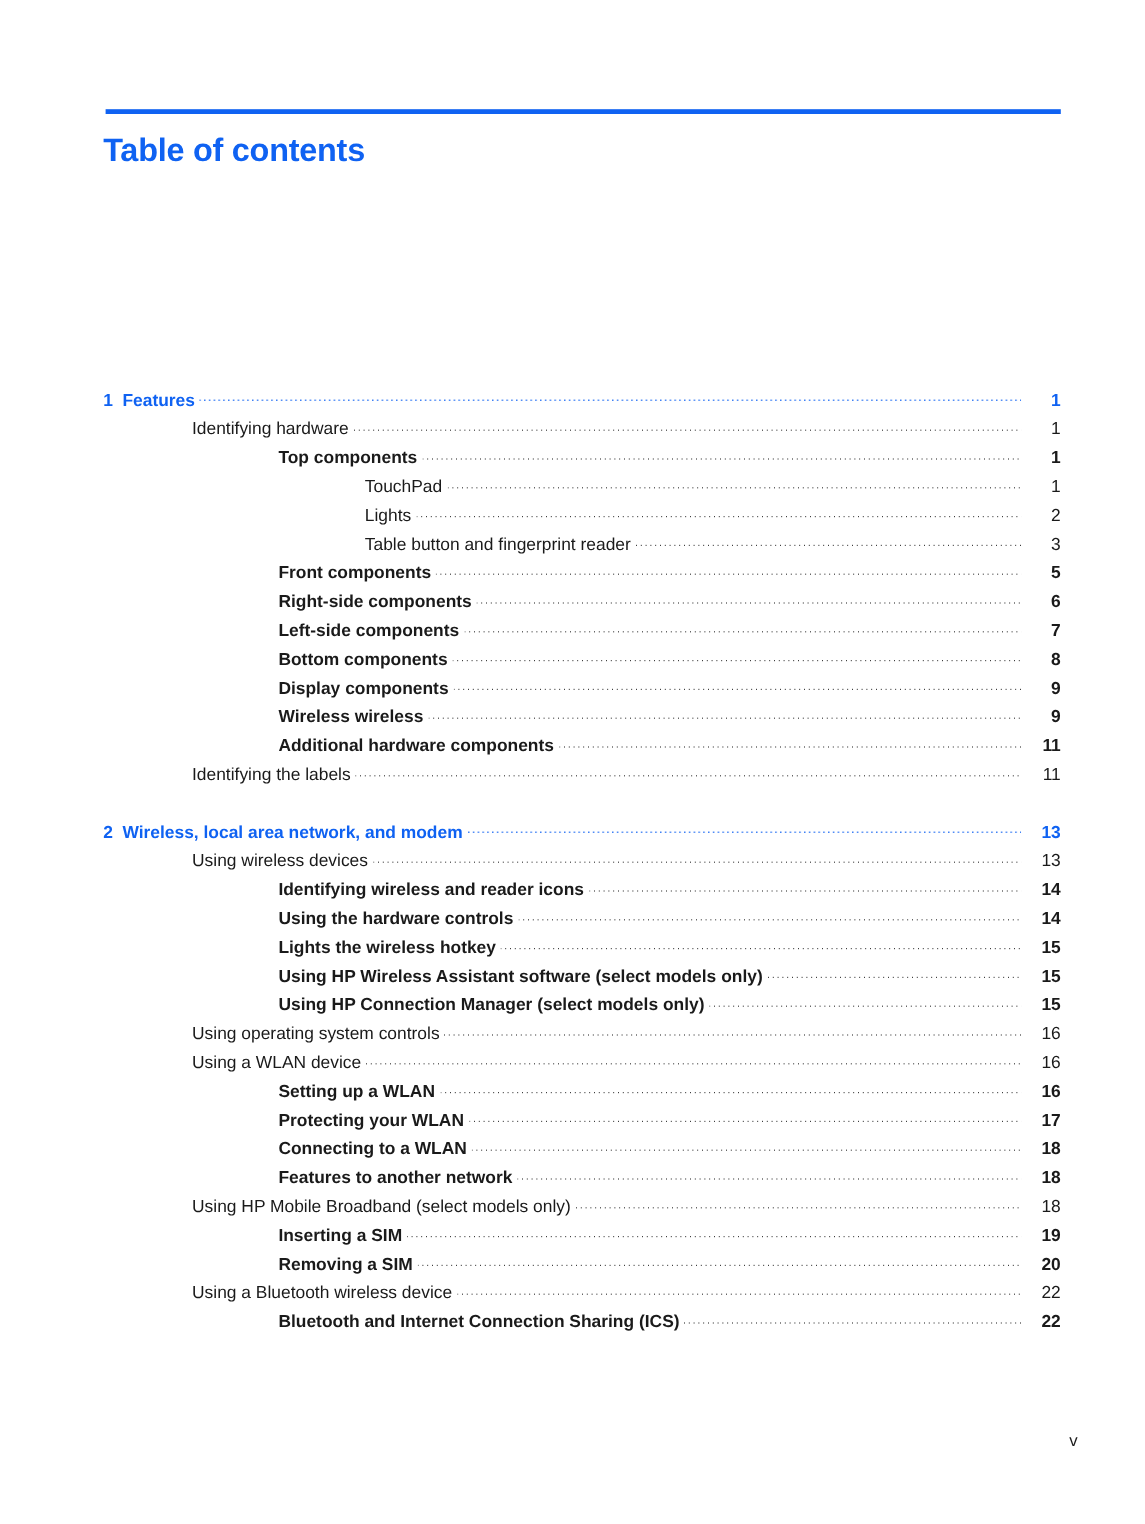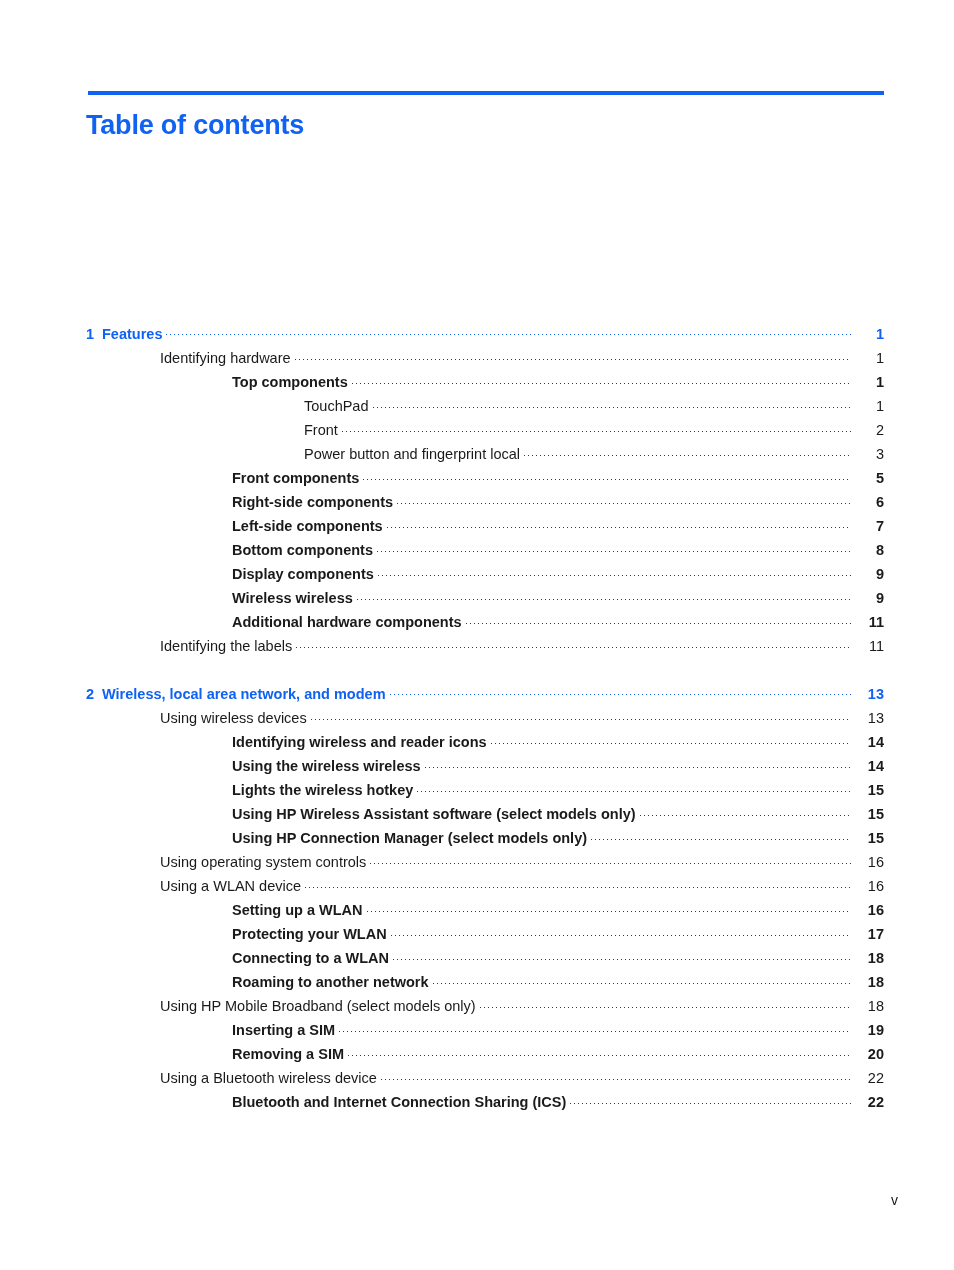--- a/index.html
+++ b/index.html
@@ -151,26 +151,26 @@
         <span class="label">Top components</span>
         <span class="leader"></span>
         <span class="pageno">1</span>
       </div>
       <div class="toc-entry lvl-3">
         <span class="label">TouchPad</span>
         <span class="leader"></span>
         <span class="pageno">1</span>
       </div>
       <div class="toc-entry lvl-3">
-        <span class="label">Front</span>
+        <span class="label">Lights</span>
         <span class="leader"></span>
         <span class="pageno">2</span>
       </div>
       <div class="toc-entry lvl-3">
-        <span class="label">Power button and fingerprint local</span>
+        <span class="label">Table button and fingerprint reader</span>
         <span class="leader"></span>
         <span class="pageno">3</span>
       </div>
       <div class="toc-entry lvl-2">
         <span class="label">Front components</span>
         <span class="leader"></span>
         <span class="pageno">5</span>
       </div>
       <div class="toc-entry lvl-2">
         <span class="label">Right-side components</span>
@@ -218,21 +218,21 @@
         <span class="label">Using wireless devices</span>
         <span class="leader"></span>
         <span class="pageno">13</span>
       </div>
       <div class="toc-entry lvl-2">
         <span class="label">Identifying wireless and reader icons</span>
         <span class="leader"></span>
         <span class="pageno">14</span>
       </div>
       <div class="toc-entry lvl-2">
-        <span class="label">Using the wireless wireless</span>
+        <span class="label">Using the hardware controls</span>
         <span class="leader"></span>
         <span class="pageno">14</span>
       </div>
       <div class="toc-entry lvl-2">
         <span class="label">Lights the wireless hotkey</span>
         <span class="leader"></span>
         <span class="pageno">15</span>
       </div>
       <div class="toc-entry lvl-2">
         <span class="label">Using HP Wireless Assistant software (select models only)</span>
@@ -263,21 +263,21 @@
         <span class="label">Protecting your WLAN</span>
         <span class="leader"></span>
         <span class="pageno">17</span>
       </div>
       <div class="toc-entry lvl-2">
         <span class="label">Connecting to a WLAN</span>
         <span class="leader"></span>
         <span class="pageno">18</span>
       </div>
       <div class="toc-entry lvl-2">
-        <span class="label">Roaming to another network</span>
+        <span class="label">Features to another network</span>
         <span class="leader"></span>
         <span class="pageno">18</span>
       </div>
       <div class="toc-entry lvl-1">
         <span class="label">Using HP Mobile Broadband (select models only)</span>
         <span class="leader"></span>
         <span class="pageno">18</span>
       </div>
       <div class="toc-entry lvl-2">
         <span class="label">Inserting a SIM</span>

